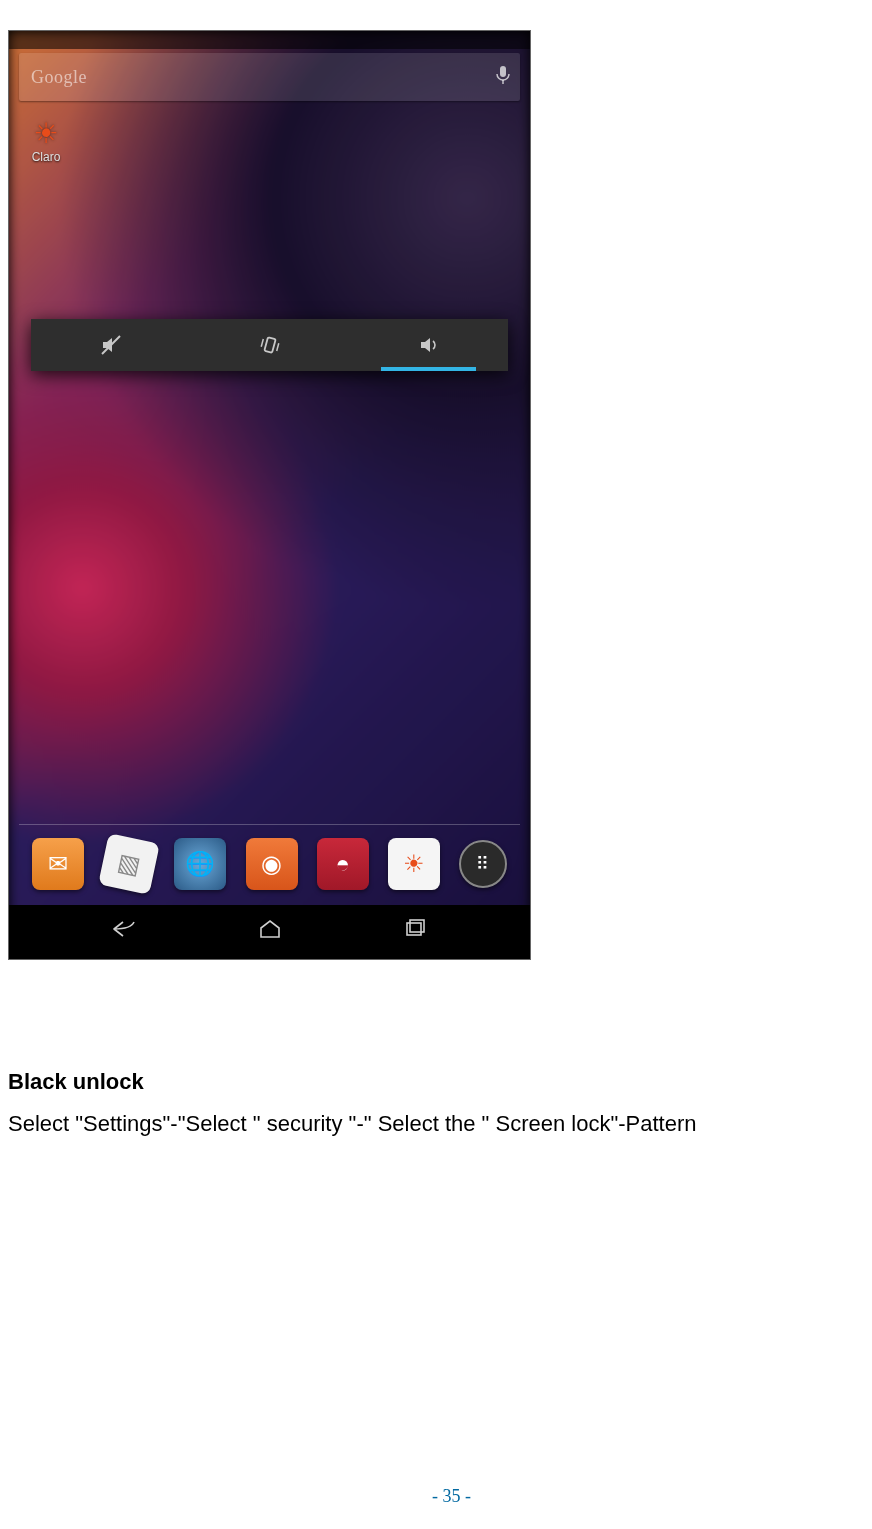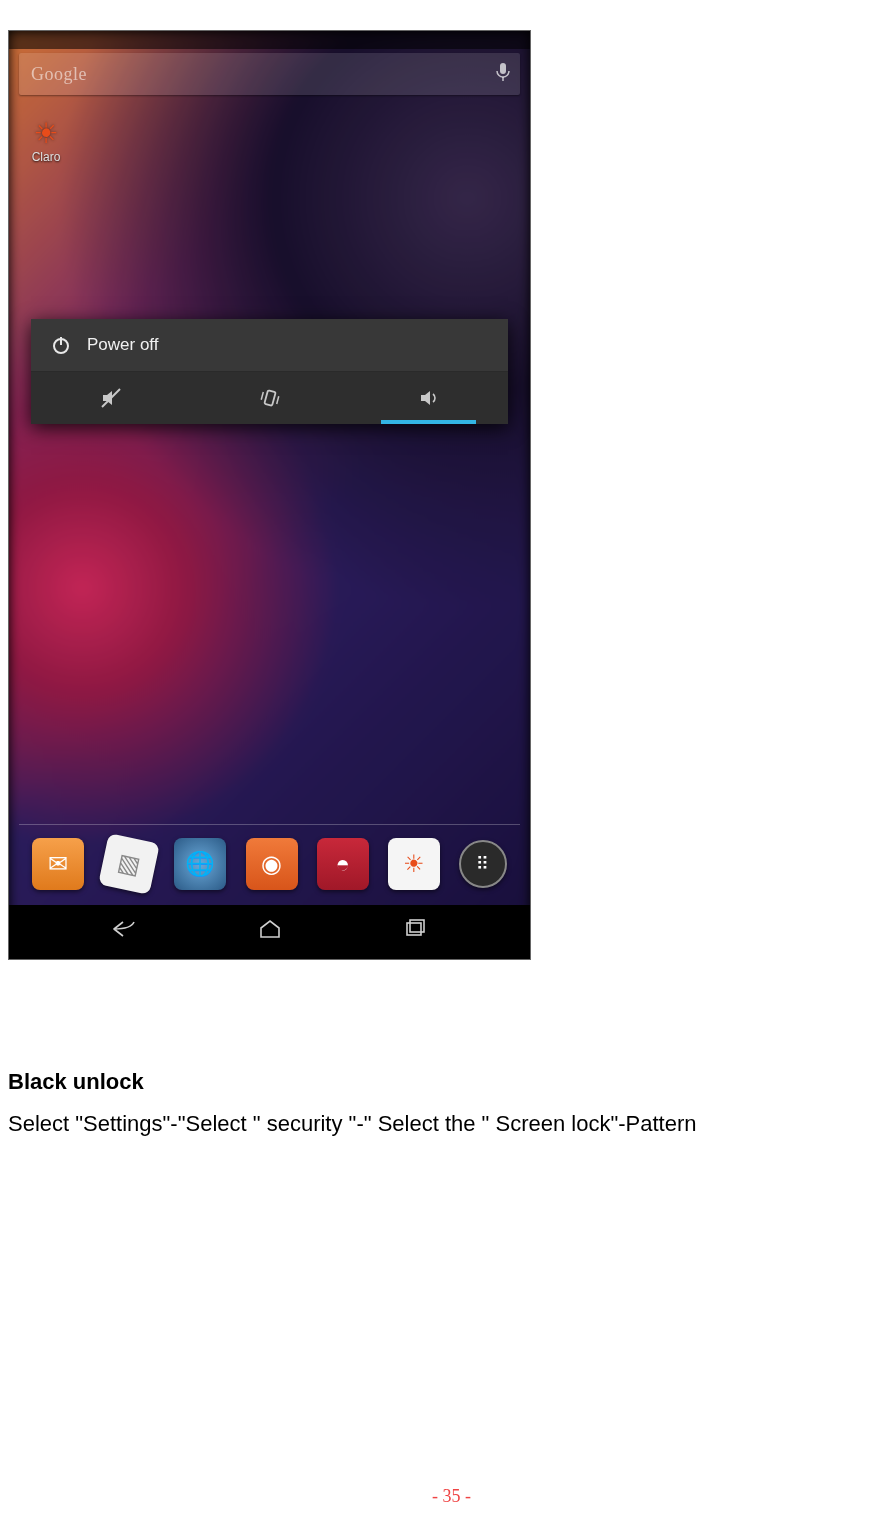--- a/index.html
+++ b/index.html
@@ -33,21 +33,21 @@
   .statusbar {
     position: absolute;
     top: 0; left: 0; right: 0;
     height: 18px;
     background: rgba(0,0,0,0.55);
     z-index: 3;
   }
   .searchbar {
     position: absolute;
     top: 22px; left: 10px; right: 10px;
-    height: 42px;
+    height: 48px;
     background: rgba(255,255,255,0.12);
     border-radius: 2px;
     z-index: 3;
     display: flex;
     align-items: center;
     box-shadow: 0 1px 2px rgba(0,0,0,0.4);
   }
   .google-label {
     color: rgba(255,255,255,0.55);
     font-size: 18px;
@@ -212,21 +212,21 @@
     color: #000;
     line-height: 1.4;
   }
   .page-number {
     position: absolute;
     bottom: 22px;
     left: 0; right: 0;
     text-align: center;
     font-size: 18px;
     font-family: "Times New Roman", serif;
-    color: #ef4444;
+    color: #0369a1;
     padding-left: 31px;
   }
 </style>
 </head>
 <body>
 
 <div class="page">
   <div class="phone">
     <div class="wallpaper"></div>
     <div class="statusbar"></div>
@@ -241,29 +241,20 @@
           </svg>
       </span>
     </div>
 
     <div class="claro-widget">
       <div class="claro-icon">☀</div>
       <div class="claro-text">Claro</div>
     </div>
 
     <div class="power-menu">
-      <div class="pm-row">
-        <span class="pm-icon">
-          <svg width="20" height="20" viewBox="0 0 20 20">
-              <circle cx="10" cy="11" r="7" stroke="currentColor" stroke-width="2" fill="none"></circle>
-              <line x1="10" y1="2" x2="10" y2="10" stroke="currentColor" stroke-width="2"></line>
-            </svg>
-        </span>
-        <span class="pm-text">Power off</span>
-      </div>
       <div class="pm-toggle-row">
         <div class="pm-toggle">
           <svg width="22" height="22" viewBox="0 0 22 22">
               <path d="M3 8v6h4l5 4V4L7 8H3z" fill="currentColor"></path>
               <line x1="2" y1="20" x2="20" y2="2" stroke="currentColor" stroke-width="2"></line>
             </svg>
         </div>
         <div class="pm-toggle">
           <svg width="22" height="22" viewBox="0 0 22 22">
               <rect x="7" y="4" width="8" height="14" rx="1.5" stroke="currentColor" stroke-width="1.8" fill="none" transform="rotate(15 11 11)"></rect>

